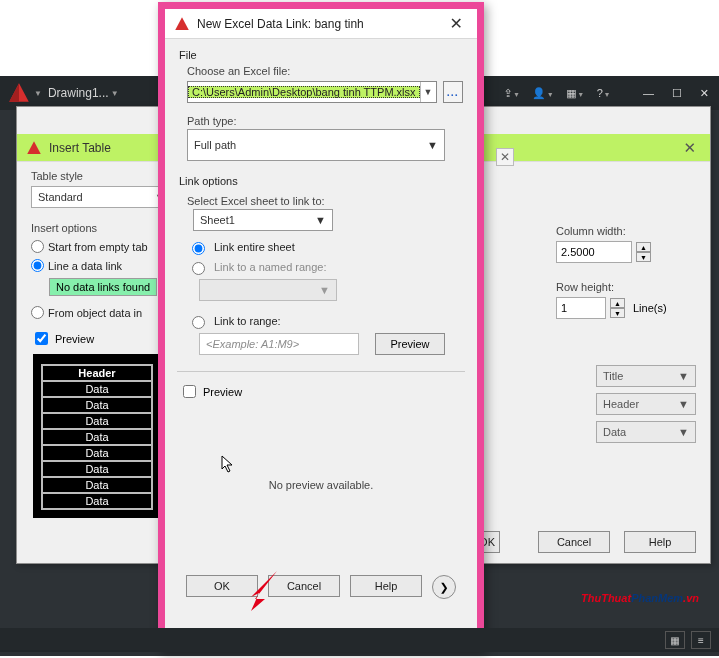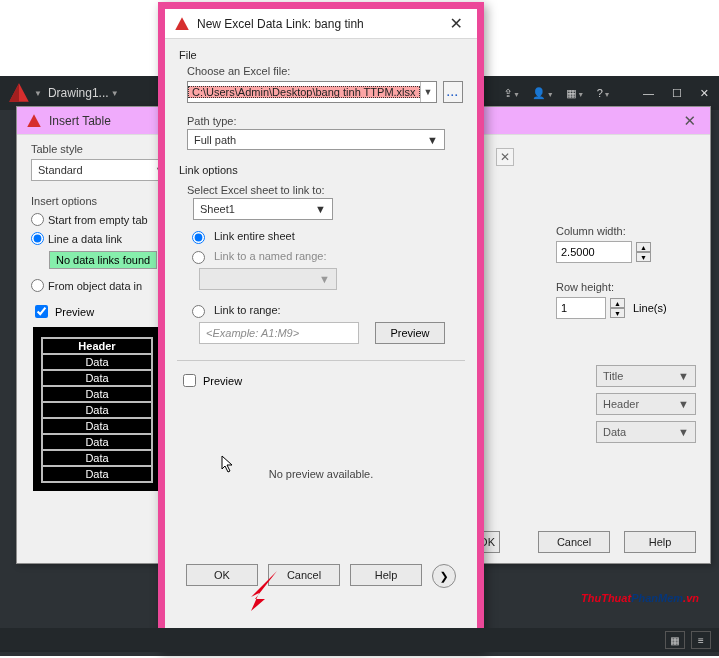--- a/index.html
+++ b/index.html
@@ -13,21 +13,21 @@
 .app-titlebar .right { margin-left: auto; display:flex; align-items:center; gap: 14px; padding-right: 4px; }
 .app-titlebar .titleicon { color:#ccc; }
 .app-titlebar .ddarrow { margin-left:2px; font-size: 8px; color:#999; }
 .app-wincontrols { display:flex; gap: 18px; margin-left: 20px; color:#ddd; font-size: 14px;}
 .app-statusbar { position:absolute; left:0; bottom:6px; width:719px; height:24px; background:#23282b; display:flex; align-items:center; color:#b8b8b8; padding:0 8px;}
 .app-statusbar .sright { margin-left:auto; display:flex; gap:6px; align-items:center;}
 .sbicon { width:20px; height:18px; border:1px solid #555; display:inline-flex; align-items:center; justify-content:center; font-size:10px; color:#ccc; }
 
 
 .dlg-insert { position: absolute; left: 16px; top: 106px; width: 695px; height: 458px; background: #f0f0f0; border: 1px solid #8e8e8e; box-shadow: 2px 2px 6px rgba(0,0,0,.25); }
-.dlg-insert .titlebar { height: 28px; background: #f0abfc; border-bottom: 1px solid #ddd; display: flex; align-items: center; padding: 0 8px; }
+.dlg-insert .titlebar { height: 28px; background: #bef264; border-bottom: 1px solid #ddd; display: flex; align-items: center; padding: 0 8px; margin-top: 27px; }
 .dlg-insert .titlebar .aicon { width:18px; height:18px; margin-right:6px; }
 .dlg-insert .ttitle { font-size: 12px; color:#333; }
 .dlg-insert .close { margin-left:auto; font-size: 15px; color:#555; padding:2px 6px; }
 .dlg-insert .body { padding: 8px 14px; }
 .sectlabel { color:#444; margin-bottom: 4px; }
 .select-slim { width: 140px; height: 22px; border:1px solid #a9a9a9; background:#fff; display:flex; align-items:center; padding:0 6px; justify-content:space-between; color:#333;}
 .select-slim .carr { font-size: 9px; color:#555; }
 .radio-row { display:flex; align-items:center; gap:4px; margin: 6px 0; color:#222; }
 .radio-row input[type=radio] { margin:0; }
 .nolinks { margin-left: 18px; display:flex; gap:4px; }
@@ -54,24 +54,24 @@
 .dlg-link .titlebar { height: 30px; background:#fff; border-bottom:1px solid #d8d8d8; display:flex; align-items:center; padding:0 8px;}
 .dlg-link .titlebar .aicon { width:18px; height:18px; margin-right:6px;}
 .dlg-link .ttitle { font-size:12px; color:#222;}
 .dlg-link .close { margin-left:auto; font-size:16px; color:#333; padding:2px 6px;}
 .dlg-link .body { padding: 10px 14px 8px 14px; }
 .group { margin-bottom: 14px; }
 .gtitle { color:#222; margin-bottom:4px; }
 .glabel { color:#444; margin: 2px 0 4px 0; }
 .filerow { display:flex; gap:6px; align-items:center;}
 .combo { flex:1; height:22px; border:1px solid #888; background:#fff; display:flex; align-items:center; }
-.combo .val { flex:1; padding:0 4px; color:#222; background:#fca5a5; outline:1px dotted #333; outline-offset:-1px; white-space:nowrap; overflow:hidden; }
+.combo .val { flex:1; padding:0 4px; color:#222; background:#bef264; outline:1px dotted #333; outline-offset:-1px; white-space:nowrap; overflow:hidden; }
 .combo .carr { width:16px; text-align:center; font-size:9px; color:#444; border-left:1px solid #bbb; height:100%; display:flex; align-items:center; justify-content:center;}
 .browse { width:26px; height:22px; border:1px solid #888; background:#f4f4f4; color:#2b64c9; font-weight:bold; text-align:center; line-height:20px; letter-spacing:1px;}
-.pathcombo { width:258px; height:21px; border:1px solid #999; background:#fff; display:flex; align-items:center; justify-content:space-between; padding:4px 6px; color:#333; margin-top:2px;}
+.pathcombo { width:258px; height:32px; border:1px solid #999; background:#fff; display:flex; align-items:center; justify-content:space-between; padding:4px 6px; color:#333; margin-top:2px;}
 .sheetcombo { width:140px; height:22px; border:1px solid #999; background:#fff; display:flex; align-items:center; justify-content:space-between; padding:0 6px; color:#333; margin:2px 0 8px 14px;}
 .opt-row { display:flex; align-items:center; gap:6px; margin:4px 0 4px 0; color:#222;}
 .opt-row.disabled { color:#8a8a8a; }
 .rangecombo { margin-left:20px; width:138px; height:22px; border:1px solid #bcbcbc; background:#e8e8e8; display:flex; align-items:center; justify-content:space-between; padding:0 6px; color:#999;}
 .rangerow { margin-left:20px; display:flex; gap:16px; align-items:center;}
 .rangeinput { width:160px; height:22px; border:1px solid #bcbcbc; background:#fff; padding:0 6px; color:#8c8c8c; font-style:italic; display:flex; align-items:center;}
 .pvbtn { width:70px; height:22px; border:1px solid #8b8b8b; background:#eaeaea; text-align:center; line-height:20px;}
 .hr { height:1px; background:#c9c9c9; margin:16px -2px 10px -2px;}
 .pvarea { height:168px; display:flex; align-items:center; justify-content:center; color:#444;}
 .bottomrow { display:flex; gap:10px; justify-content:center; padding: 6px 0 10px 0;}

